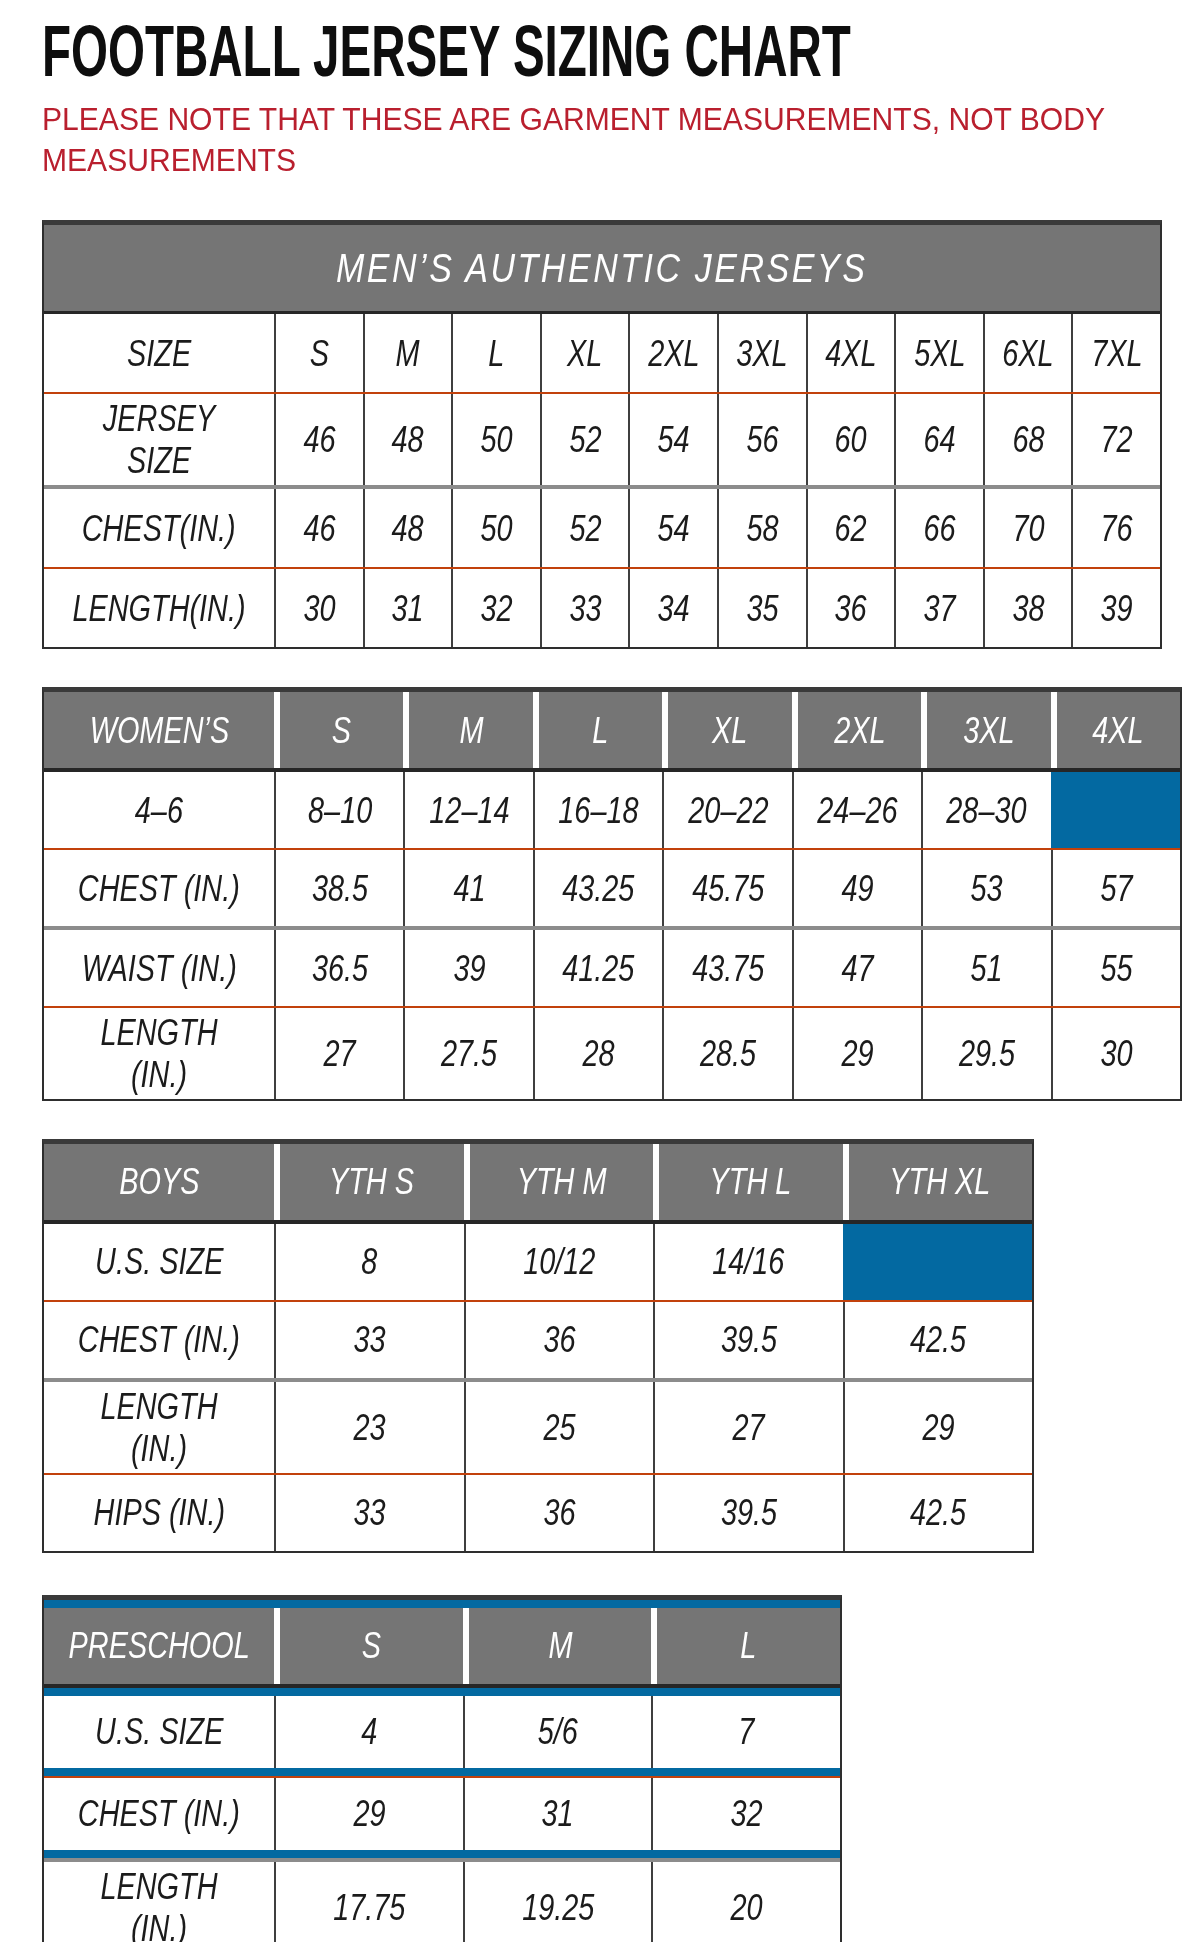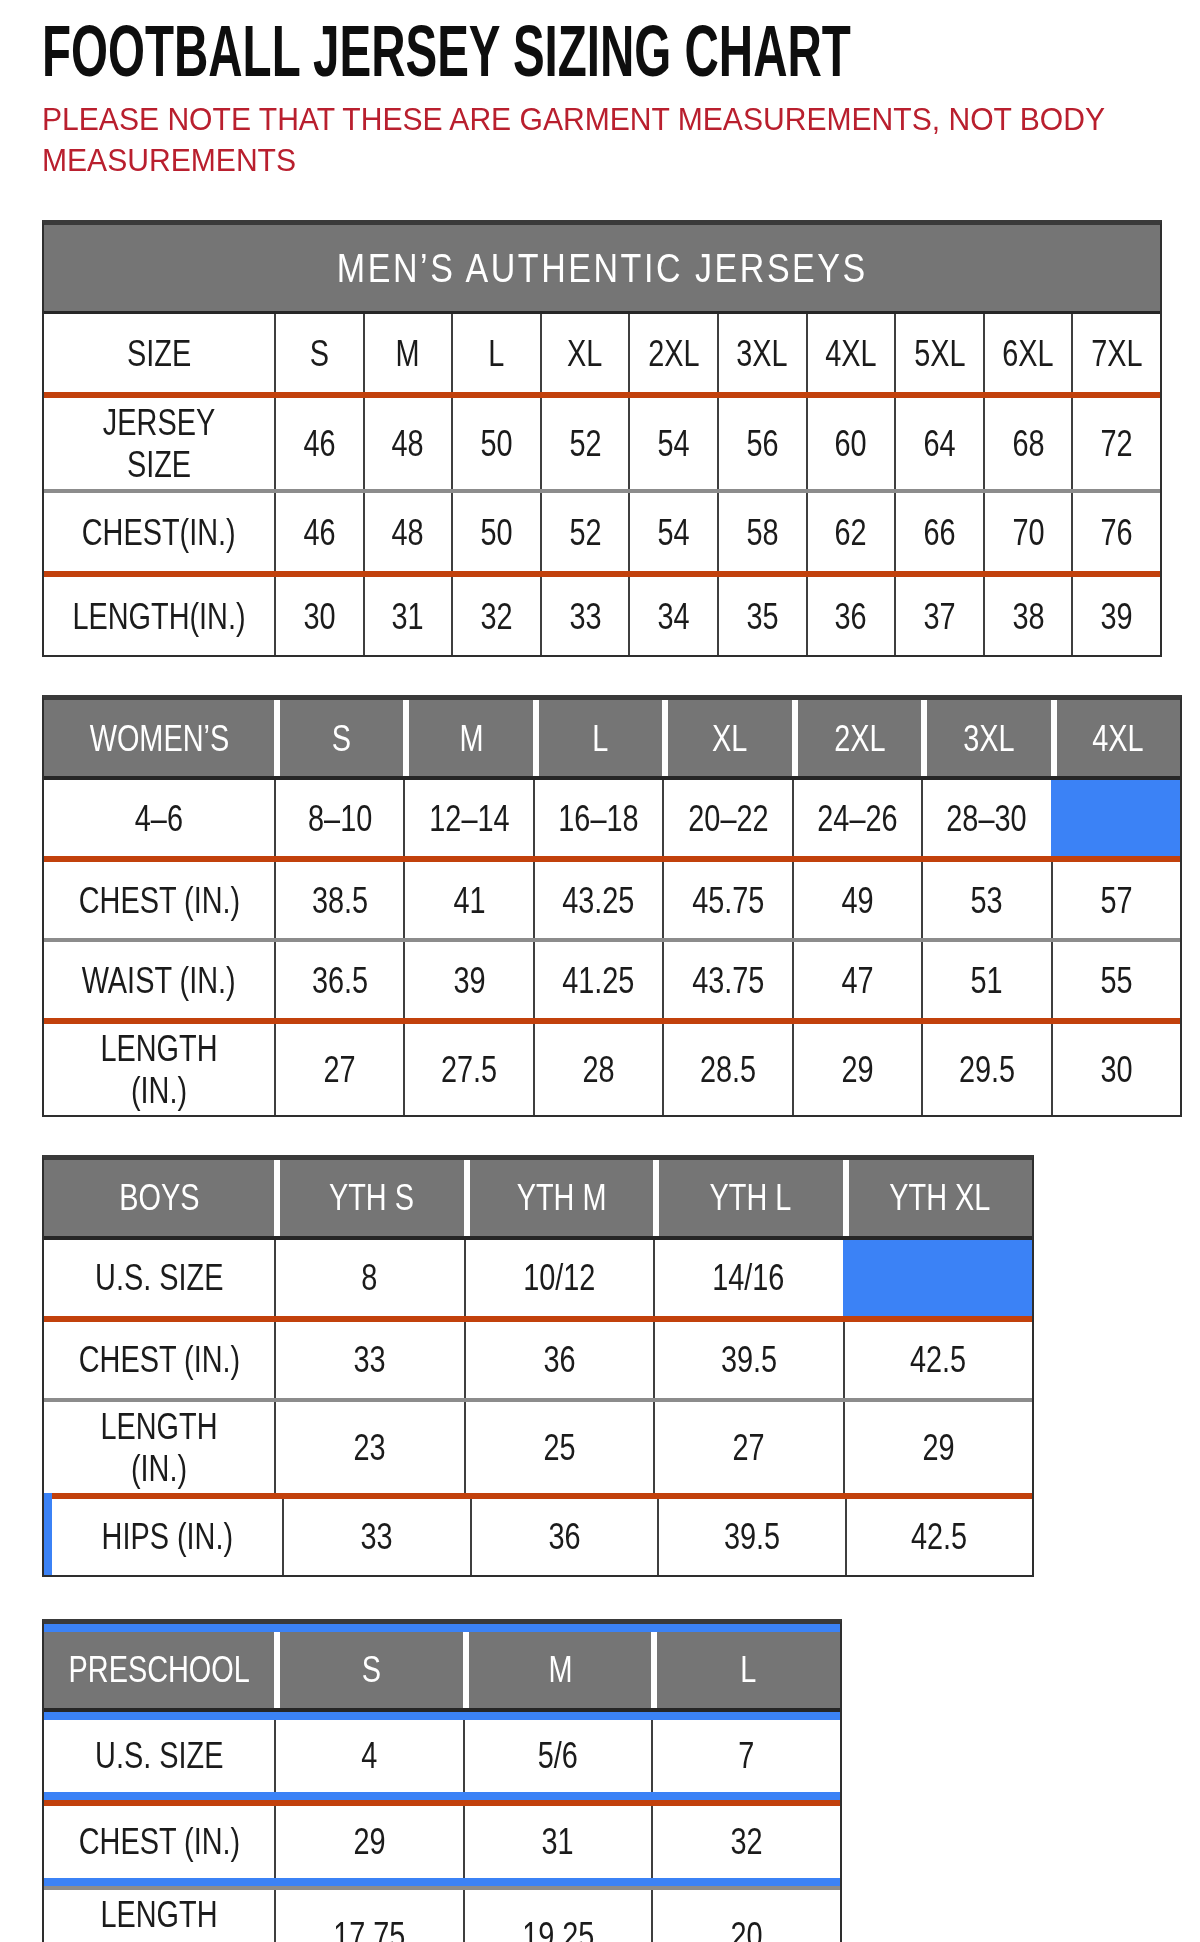--- a/index.html
+++ b/index.html
@@ -11,36 +11,36 @@
     margin:6px 0 12px;white-space:nowrap;
     transform:scaleX(0.66);transform-origin:0 50%;
     letter-spacing:0px;
   }
   .note{
     width:1225px;font-size:32px;line-height:1.28;color:#b91f2e;
     transform:scaleX(0.94);transform-origin:0 0;
     margin:0 0 40px;font-weight:400;
   }
 
-  .tbl{box-sizing:border-box;border:2px solid #2e2e2e;border-top:5px solid #3a3a3a;background:#3b82f6;}
+  .tbl{box-sizing:border-box;border:2px solid #2e2e2e;border-top:5px solid #3a3a3a;background:#0369a1;font-style:italic;}
   .tbl-0{width:1120px;margin-bottom:38px;}
   .tbl-1{width:1140px;margin-bottom:38px;}
   .tbl-2{width:992px;margin-bottom:42px;}
   .tbl-3{width:800px;}
 
   .banner{height:86px;background:#757575;display:flex;align-items:center;justify-content:center;}
   .banner .ct{color:#ffffff;font-size:40px;letter-spacing:3px;transform:scaleX(0.85);}
 
   .trow{display:grid;}
   .tbl-0 .trow{min-height:78px;}
   .tbl-1 .trow,.tbl-2 .trow{min-height:76px;}
   .tbl-3 .trow{min-height:72px;margin-top:8px;}
   .tbl-3 .trow.header-gray{min-height:76px;}
 
-  .trow + .trow{border-top:6px solid #c2410c;}
+  .trow + .trow{border-top:2px solid #c2410c;}
   .banner + .trow{border-top:3px solid #262626;}
   .header-gray{border-bottom:4px solid #262626;}
   .header-gray + .trow{border-top:none;}
   .trow.thick{border-top:4px solid #8c8c8c;}
 
   .cell{box-sizing:border-box;display:flex;align-items:center;justify-content:center;
         border-left:2px solid #3f3f3f;padding:4px 2px;background:#fff;}
   .cell:first-child{border-left:none;align-items:center;}
   .header-gray .cell{background:#757575;border-left:6px solid #ffffff;}
   .header-gray .cell:first-child{border-left:none;}
@@ -389,21 +389,21 @@
         <div class="cell">
           <span class="ct">25</span>
         </div>
         <div class="cell">
           <span class="ct">27</span>
         </div>
         <div class="cell">
           <span class="ct">29</span>
         </div>
       </div>
-      <div class="trow data" style="grid-template-columns: 230px repeat(4, 1fr); margin-left: 8px;">
+      <div class="trow data" style="grid-template-columns: 230px repeat(4, 1fr);">
         <div class="cell">
           <span class="ct">HIPS (IN.)</span>
         </div>
         <div class="cell">
           <span class="ct">33</span>
         </div>
         <div class="cell">
           <span class="ct">36</span>
         </div>
         <div class="cell">

